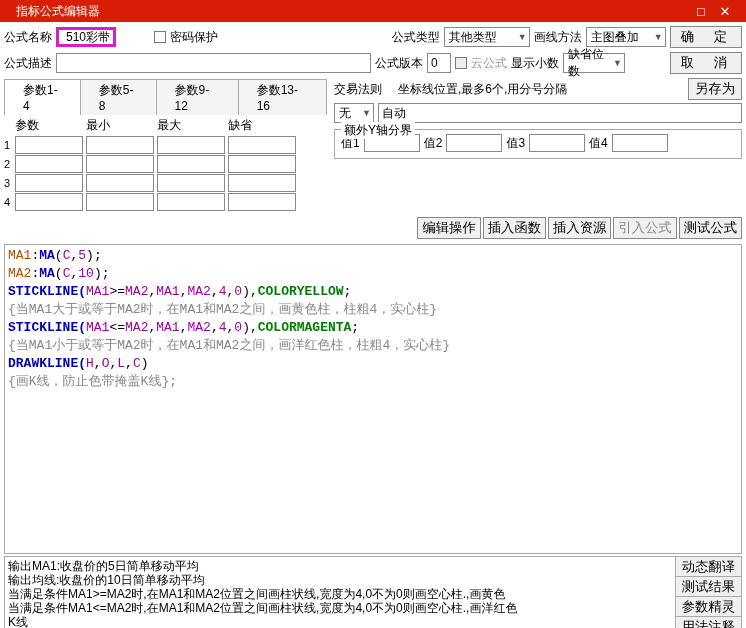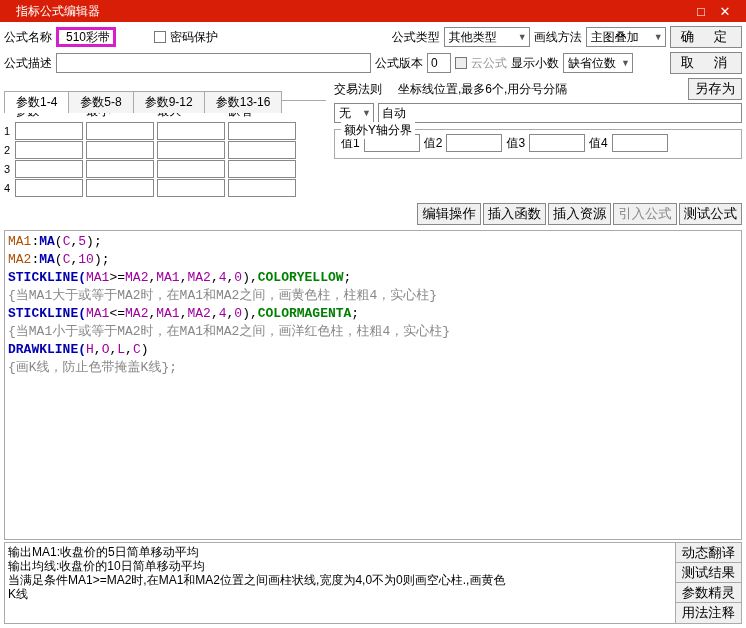--- a/index.html
+++ b/index.html
@@ -14,21 +14,21 @@
 .inp { border: 1px solid #888; height: 20px; padding: 1px 3px; font-size: 12px; font-family: inherit; }
 .hldecor { border: 3px solid #d81ecb; text-align: right; }
 .sel { border: 1px solid #888; height: 20px; background: #fff; display: flex; align-items: center; justify-content: space-between; padding: 0 2px 0 4px; }
 .sel .arrow { font-size: 9px; color: #555; }
 .btn { border: 1px solid #888; background: #f0f0f0; height: 22px; padding: 0 6px; cursor: pointer; white-space: nowrap; display: flex; align-items: center; justify-content: center; }
 .btn.wide { min-width: 50px; letter-spacing: 8px; padding-left:10px; }
 .chk { display: flex; align-items: center; gap: 4px; }
 .chkmark { width: 12px; height: 12px; border: 1px solid #777; background: #fff; display:inline-block;}
 .chkmark.dis { background:#eee; }
 .tabs { display: flex; border-bottom: 1px solid #aaa; margin: 2px 4px 0 4px; }
-.tab { border: 1px solid #aaa; border-bottom: none; padding: 2px 11px; background: #f4f4f4; margin-right: -1px; cursor: pointer; position:relative; top:13px;}
+.tab { border: 1px solid #aaa; border-bottom: none; padding: 2px 18px; background: #f4f4f4; margin-right: -1px; cursor: pointer; position:relative; top:1px;}
 .tab.active { background: #fff; }
 .params { display: flex; gap: 3px; }
 .paramcol .hdr { text-align: left; font-size: 12px; padding-bottom: 2px;}
 .paramcol input { width: 68px; height: 18px; border: 1px solid #888; margin-bottom: 1px; display:block;}
 .paramidx { display:flex; flex-direction:column; justify-content:flex-end; padding-bottom:1px;}
 .paramidx span { height:19px; font-size:11px; display:flex; align-items:center; padding-right:2px;}
 .rightcol { flex: 1; }
 .rrow { display: flex; align-items: center; gap: 4px; margin-bottom: 3px; }
 .fieldset { border: 1px solid #aaa; padding: 4px 6px 6px 6px; position: relative; margin-top: 6px; }
 .fieldset .legend { position: absolute; top: -8px; left: 6px; background: #fff; padding: 0 3px; font-size: 12px; }
@@ -82,21 +82,21 @@
 <div class="toprow2">
   <span class="lbl">公式描述</span>
   <input class="inp" style="width: 315px;" value="">
   <span class="lbl">公式版本</span>
   <input class="inp" style="width: 24px;" value="0">
   <label class="chk" style="color:#999">
       <span class="chkmark dis"></span>
       <span>云公式</span>
     </label>
   <span class="lbl">显示小数</span>
-  <div class="sel" style="width:70px">
+  <div class="sel" style="width:62px">
       <span>缺省位数</span>
       <span class="arrow">▼</span>
     </div>
   <button class="btn wide" style="margin-left:auto">取 消</button>
 </div>
 
 <div style="display:flex">
   <div style="flex:0 0 330px">
     <div class="tabs">
       <div class="tab active">参数1-4</div>
@@ -188,20 +188,21 @@
 <span class="c-fn">STICKLINE(</span><span class="c-p">MA1</span><span>&lt;=</span><span class="c-p">MA2</span>,<span class="c-p">MA1</span>,<span class="c-p">MA2</span>,<span class="c-n">4</span>,<span class="c-n">0</span>),<span class="c-col">COLORMAGENTA</span>;
 <span class="c-cm">{当MA1小于或等于MA2时，在MA1和MA2之间，画洋红色柱，柱粗4，实心柱}</span>
 <span class="c-fn">DRAWKLINE(</span><span class="c-p">H</span>,<span class="c-p">O</span>,<span class="c-p">L</span>,<span class="c-p">C</span>)
 <span class="c-cm">{画K线，防止色带掩盖K线};</span></div>
 
 <div class="bottom">
   <div class="output">
     <div>输出MA1:收盘价的5日简单移动平均</div>
     <div>输出均线:收盘价的10日简单移动平均</div>
     <div>当满足条件MA1&gt;=MA2时,在MA1和MA2位置之间画柱状线,宽度为4,0不为0则画空心柱.,画黄色</div>
+    <div>当满足条件MA1&lt;=MA2时,在MA1和MA2位置之间画柱状线,宽度为4,0不为0则画空心柱.,画洋红色</div>
     <div>K线</div>
   </div>
   <div class="sidebtns">
     <button class="btn">动态翻译</button>
     <button class="btn">测试结果</button>
     <button class="btn">参数精灵</button>
     <button class="btn">用法注释</button>
   </div>
 </div>
 

